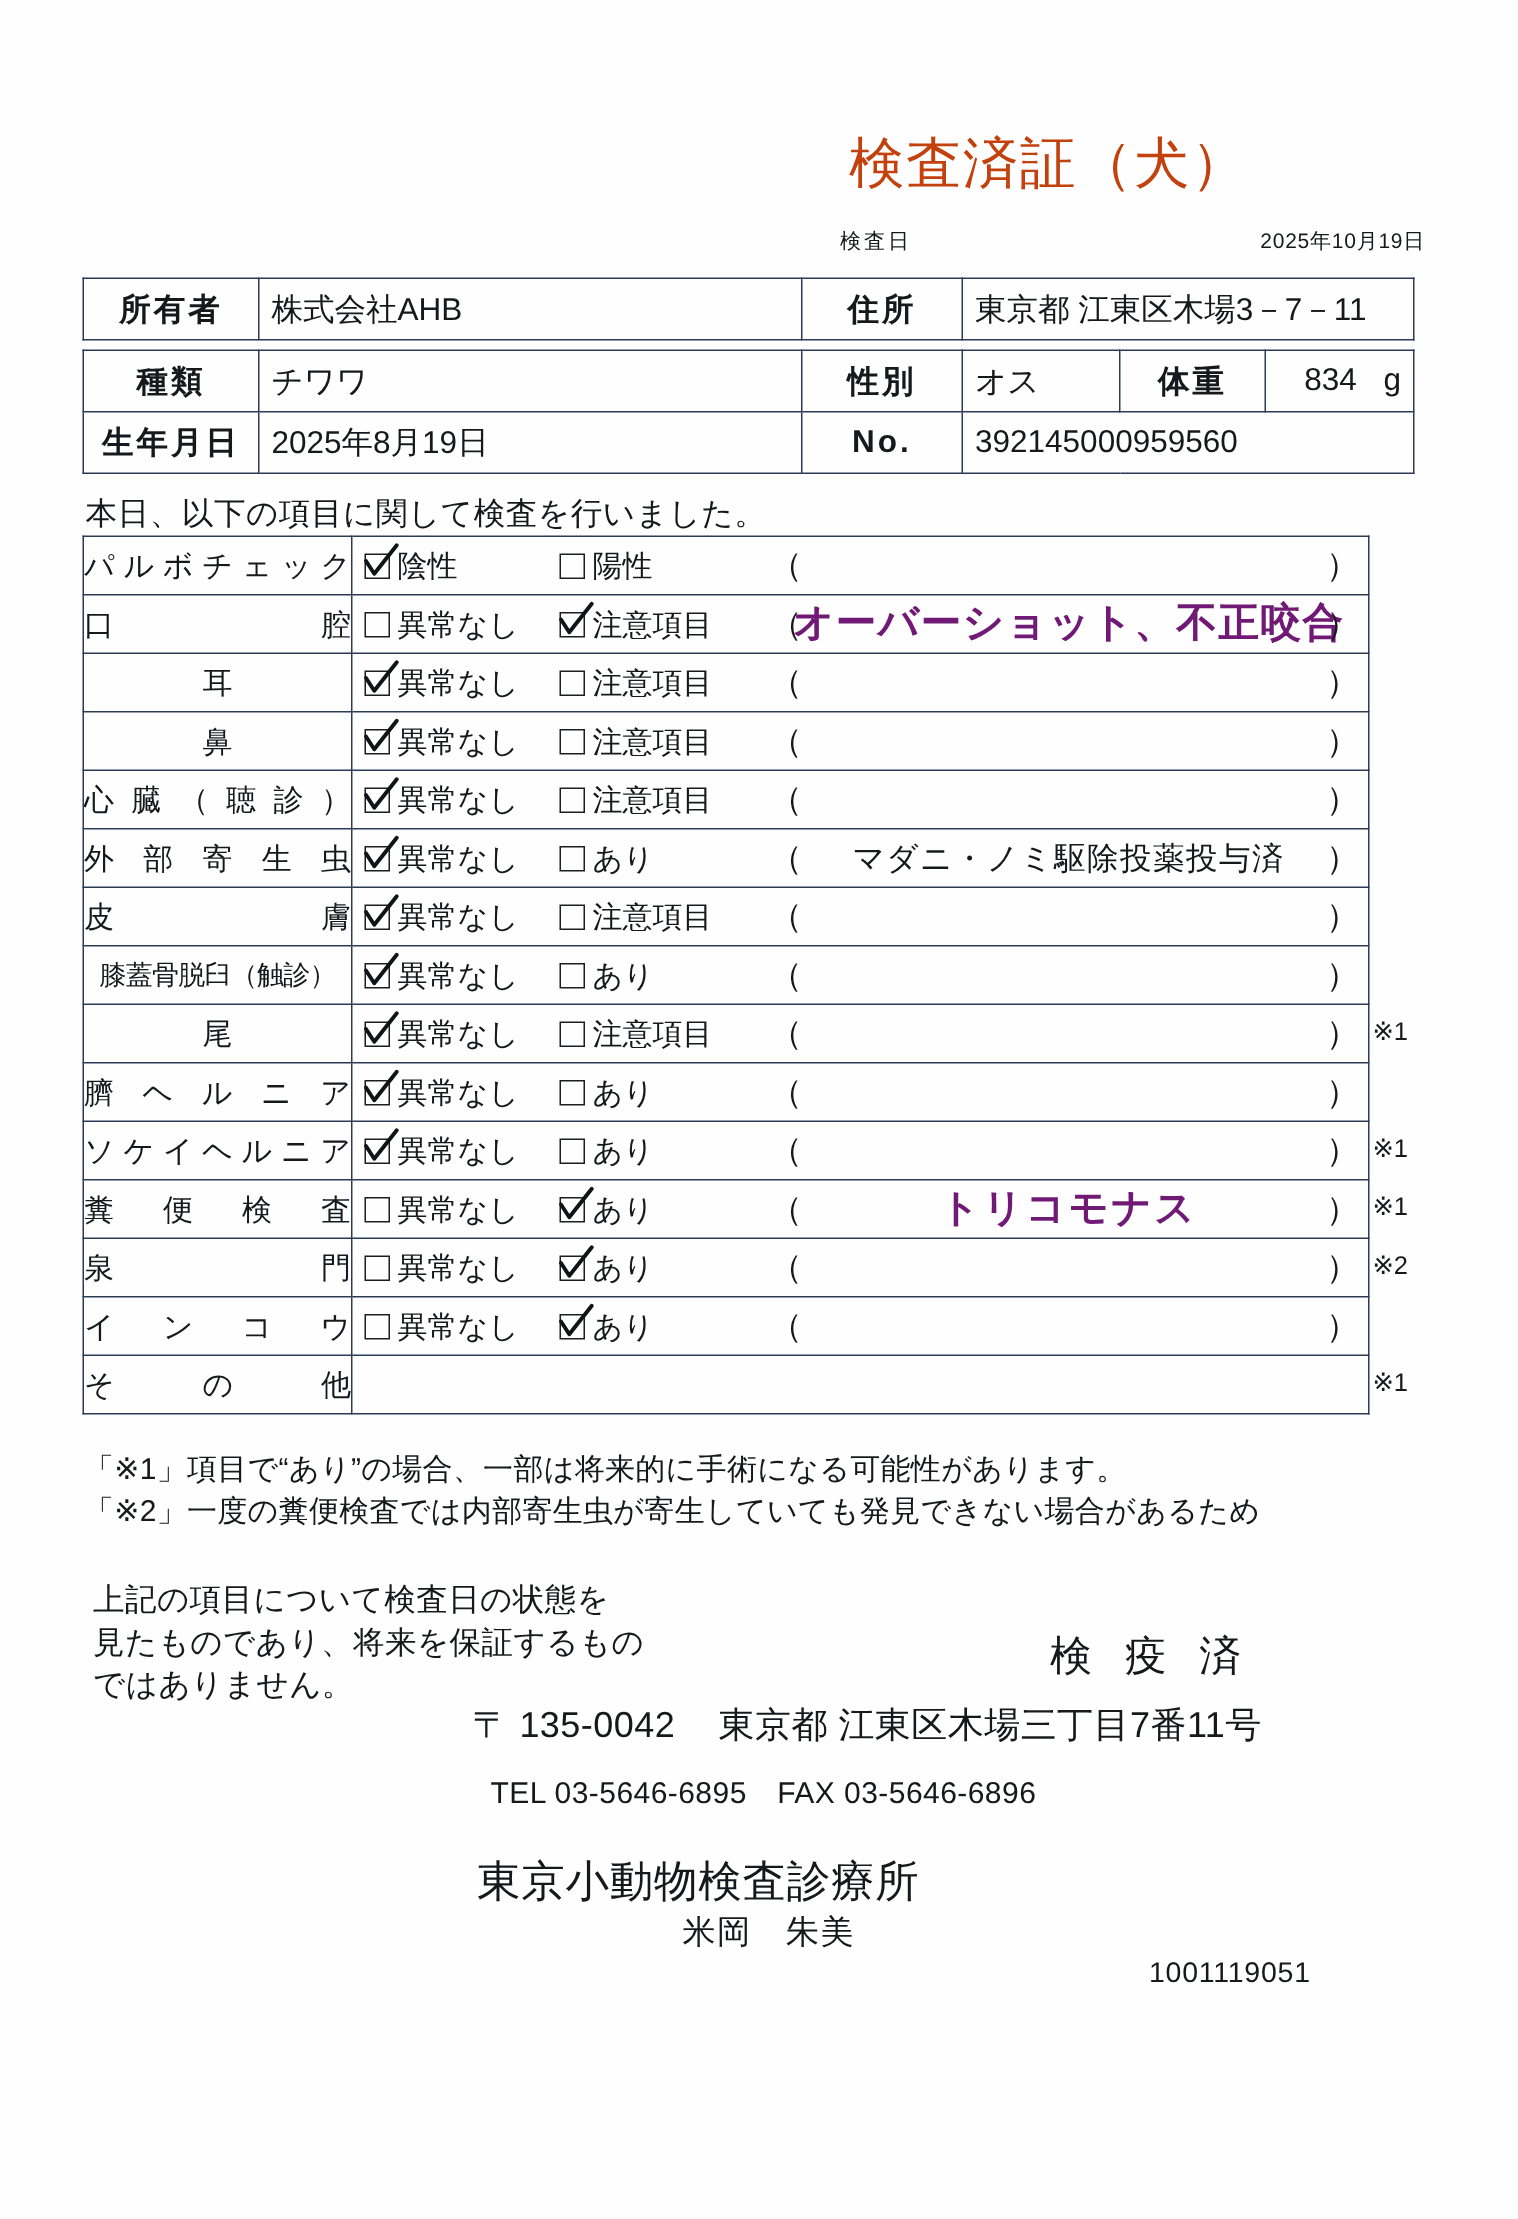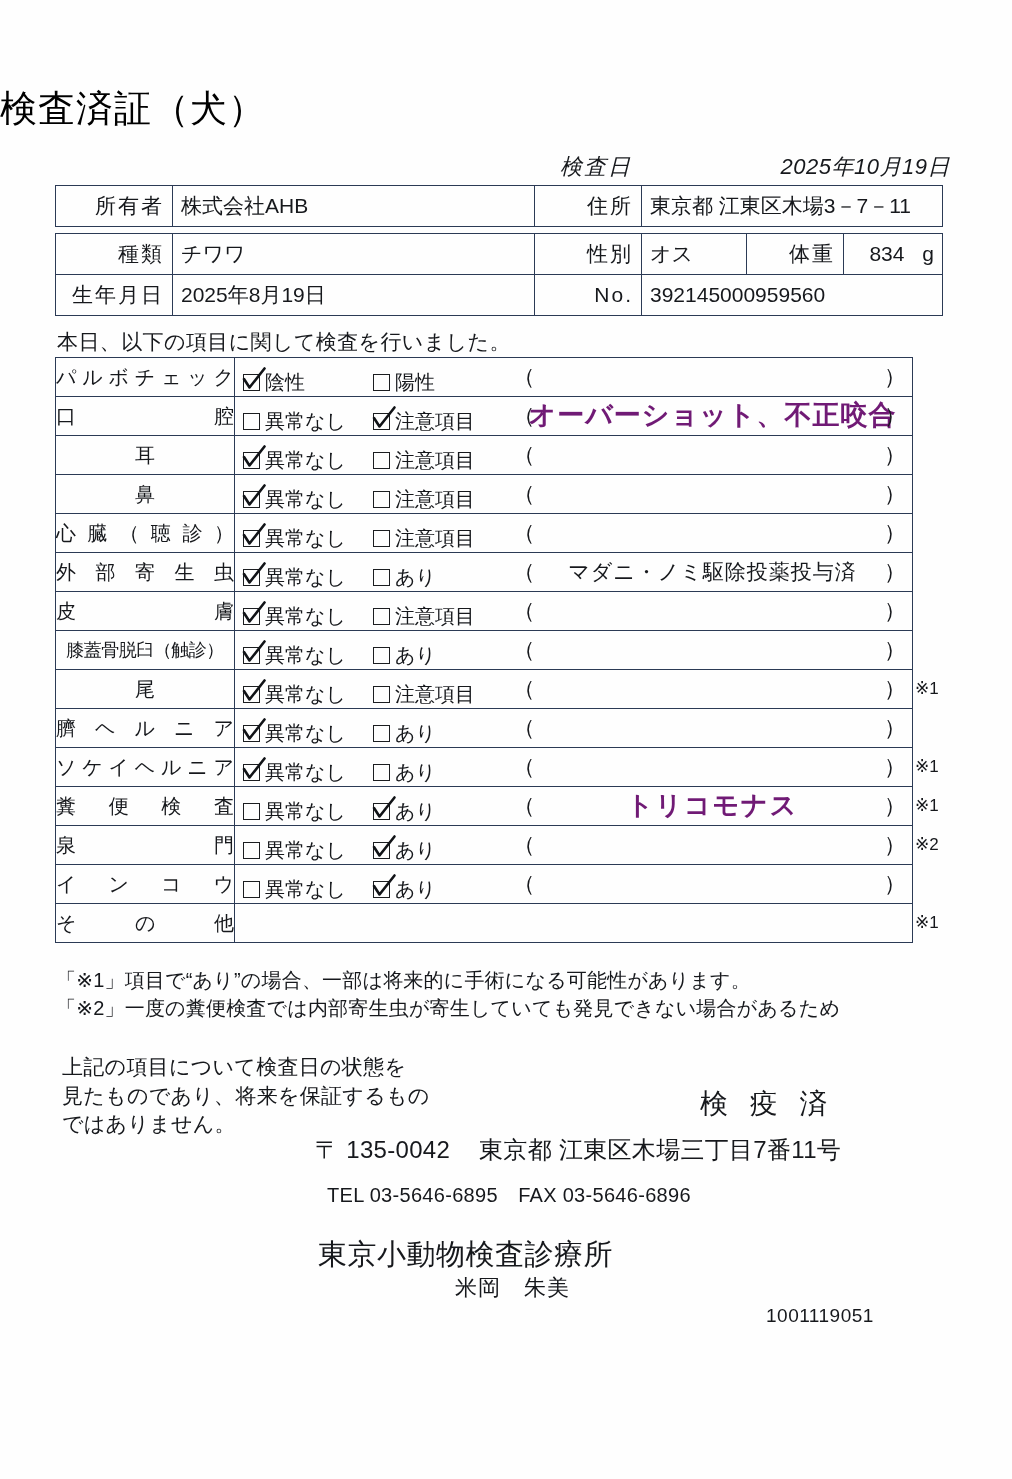--- a/index.html
+++ b/index.html
@@ -21,59 +21,59 @@
     inset: 0;
     background: #fefefe;
   }
 
   
   .doc-title {
     position: absolute;
     top: 84px;
     left: 0;
     width: 832px;
-    text-align: left;
+    text-align: right;
     font-size: 37px;
     letter-spacing: 1px;
     font-weight: 500;
-    color: #000000;
+    color: #c2410c;
   }
 
   
   .exam-date-row {
     position: absolute;
     top: 152px;
     left: 560px;
     width: 390px;
     display: flex;
     justify-content: space-between;
     align-items: baseline;
-    font-size: 22px;
-    font-style: italic;
+    font-size: 14px;
   }
   .exam-date-label { letter-spacing: 2px; }
   .exam-date-value { letter-spacing: 0.5px; }
 
   
   .info-table {
     position: absolute;
     border-collapse: collapse;
     table-layout: fixed;
     font-size: 21px;
   }
   .info-table td {
     border: 1.6px solid #2b3a55;
     height: 40px;
     padding: 0 8px;
     vertical-align: middle;
     white-space: nowrap;
   }
   .lbl {
-    text-align: right;
+    text-align: center;
     letter-spacing: 2px;
+    font-weight: bold;
   }
   .val { text-align: left; }
   .val-right { text-align: right; }
 
   #owner-table { top: 185px; left: 55px; width: 888px; }
   #detail-table { top: 233px; left: 55px; width: 888px; }
 
   
   .statement {
     position: absolute;
@@ -117,21 +117,21 @@
     font-size: 18px;
     text-align: center;
     letter-spacing: -0.5px;
   }
   td.c-opts {
     width: 677px;
     padding: 0;
   }
   .opts-inner {
     display: flex;
-    align-items: flex-end;
+    align-items: center;
     height: 38px;
     padding-left: 8px;
     position: relative;
   }
   .opt {
     display: inline-flex;
     align-items: center;
     position: relative;
     white-space: nowrap;
   }

